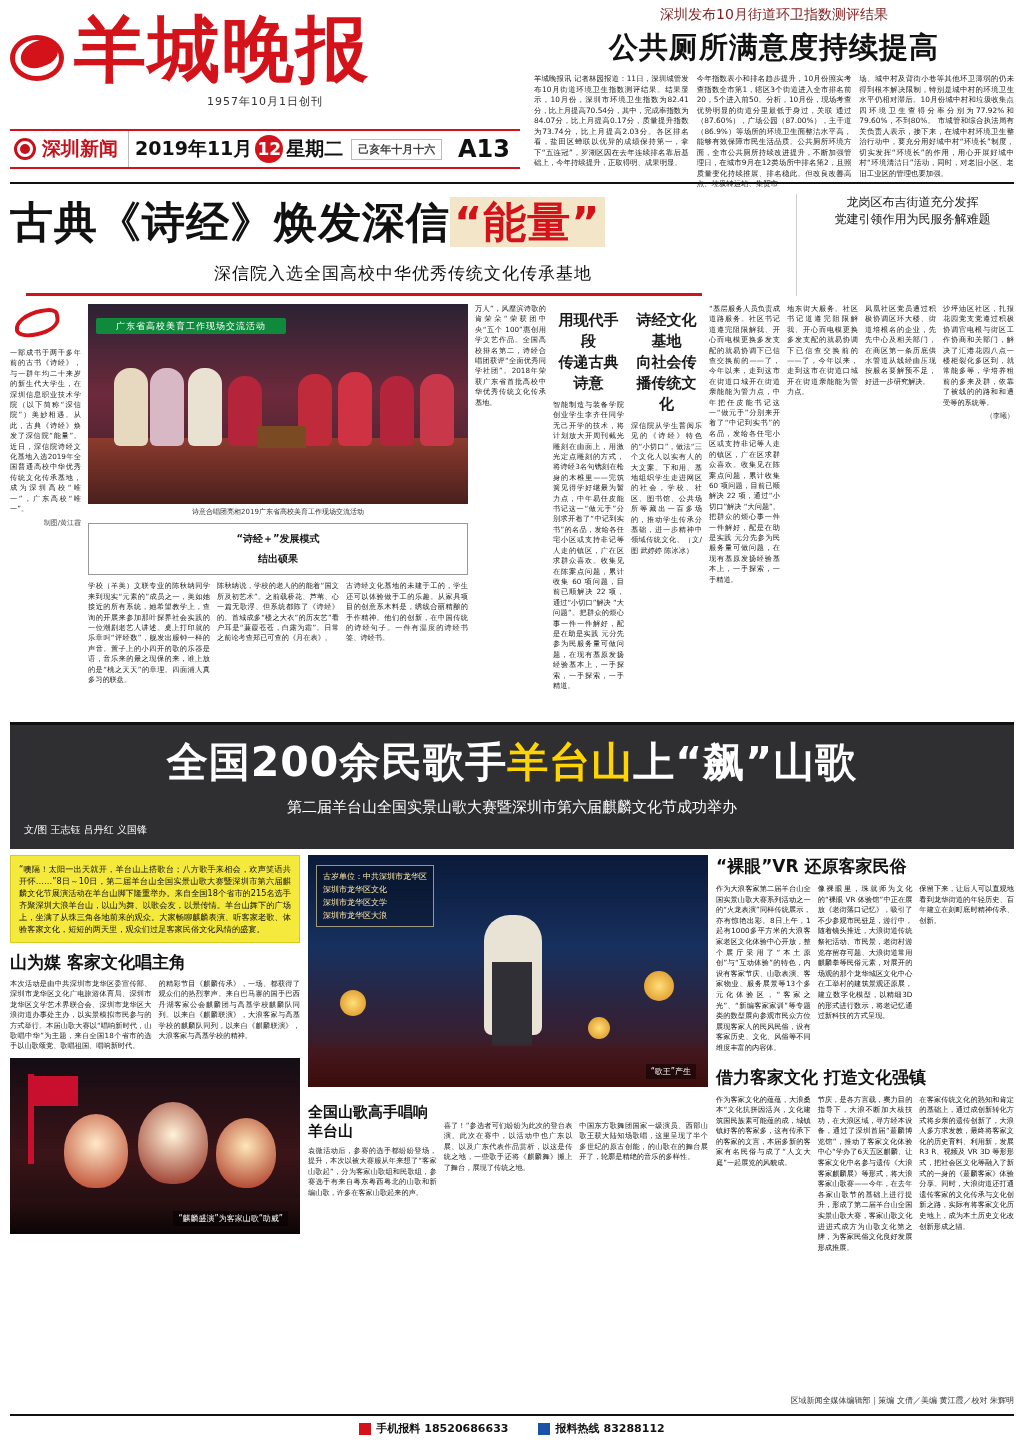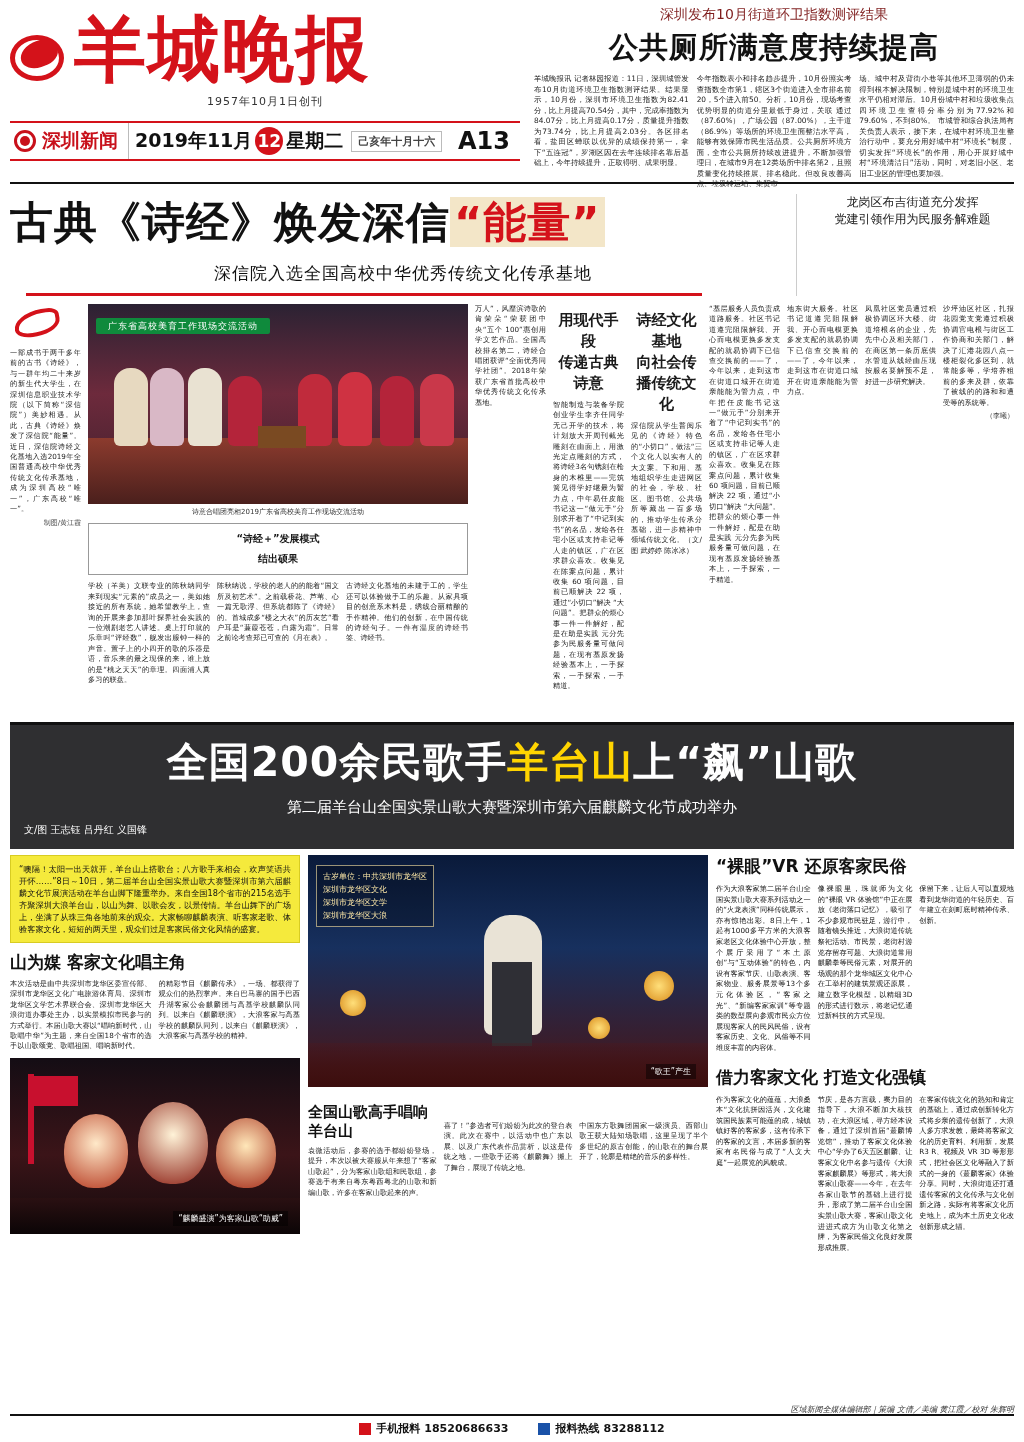--- a/index.html
+++ b/index.html
@@ -28,21 +28,21 @@
      background:#d4121a; border-radius:60% 40% 50% 50%;
      transform:rotate(-18deg);
   }
   .paper-title {
     font-family:"DejaVu Serif","Liberation Serif",serif;
     font-weight:bold; color:#d4121a; font-size:72px; line-height:86px;
     letter-spacing:2px; white-space:nowrap;
   }
   .founded { text-align:center; font-size:11px; color:#333; margin-top:2px; letter-spacing:1px; }
   .date-bar {
-    margin-top:12px; display:flex; align-items:center; height:40px;
+    margin-top:20px; display:flex; align-items:center; height:40px;
     border-top:2px solid #d4121a; border-bottom:2px solid #d4121a;
     padding:0 4px;
   }
   .section-flag {
      display:flex; align-items:center; font-size:19px; font-weight:bold;
      color:#c8101a; padding-right:10px; border-right:1px solid #bbb; height:100%;
   }
   .flag-icon { width:22px; height:22px; border:3px solid #c8101a; border-radius:50%; margin-right:6px; position:relative;}
   .flag-icon:after{content:"";position:absolute;left:3px;top:3px;width:10px;height:10px;background:#c8101a;border-radius:50%;}
   .date-text { font-size:19px; font-weight:bold; padding:0 6px; display:flex; align-items:center; }
@@ -81,21 +81,21 @@
   .col-intro { width:84px; }
   .drop-orn { width:70px; height:40px; position:relative; margin-bottom:4px;}
   .drop-orn .sw1{position:absolute;left:4px;top:6px;width:46px;height:26px;border:4px solid #d4121a;border-radius:70% 30% 60% 40%;transform:rotate(-10deg);}
   .col-photo { width:380px; }
   .photo {
     width:380px; height:200px; position:relative; overflow:hidden;
     background:linear-gradient(180deg,#2b2233 0%,#6d2a3c 45%,#3a1f2b 100%);
   }
   .photo .banner {
     position:absolute; left:8px; top:14px; background:#0f8a3c; color:#fff;
-    font-size:9px; padding:3px 12px; letter-spacing:1px; border-radius:2px;
+    font-size:9px; padding:3px 20px; letter-spacing:1px; border-radius:2px;
   }
   .photo .stage {
     position:absolute; left:0; bottom:0; width:100%; height:66px;
     background:linear-gradient(180deg,#8c3b2e,#4a1f1c);
   }
   .fig { position:absolute; bottom:58px; width:34px; height:78px; border-radius:16px 16px 6px 6px; }
   .photo-cap { font-size:7px; color:#333; margin-top:3px; text-align:center;}
   .sub-head { font-size:15px; font-weight:bold; text-align:center; margin:6px 0; line-height:21px;}
   .boxq {
     border:1px solid #999; padding:5px 6px; font-size:10px; font-weight:bold;
@@ -137,21 +137,21 @@
   .vr-title { font-size:17px; font-weight:bold; margin-bottom:6px;}
 
   
   .footer {
     position:absolute; left:10px; right:10px; bottom:6px;
     border-top:2px solid #111; padding-top:5px; display:flex; align-items:center; justify-content:center; gap:30px;
   }
   .foot-item { display:flex; align-items:center; font-size:11px; font-weight:bold;}
   .foot-sq { width:12px; height:12px; background:#d4121a; margin-right:5px; }
   .foot-sq.b { background:#1a52a8; }
-  .editors { position:absolute; right:10px; bottom:27px; font-size:8px; color:#333;font-style:italic; }
+  .editors { position:absolute; right:10px; bottom:36px; font-size:8px; color:#333; }
 </style>
 </head>
 <body>
 
 <div class="page">
 
   <div class="masthead">
     <div class="logo-block">
       <div class="logo-row">
         <div class="logo-mark">

